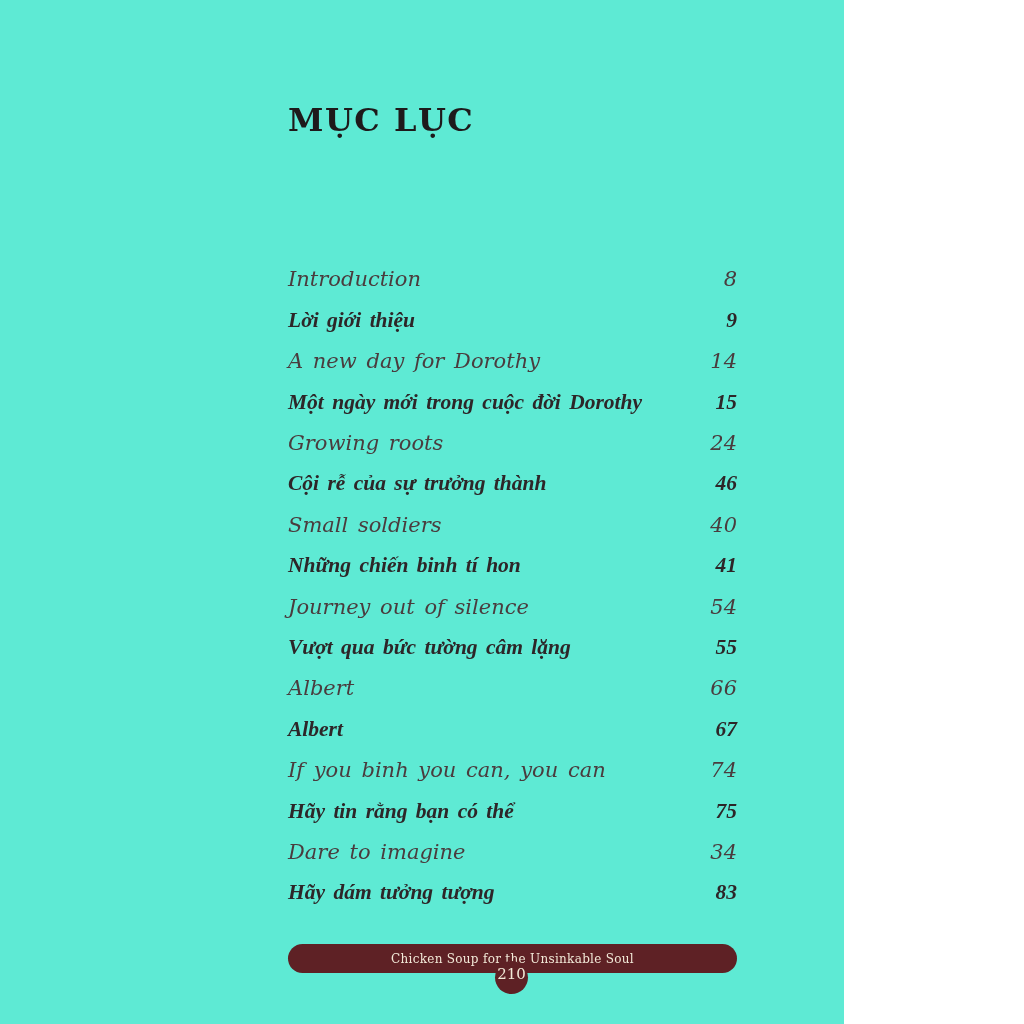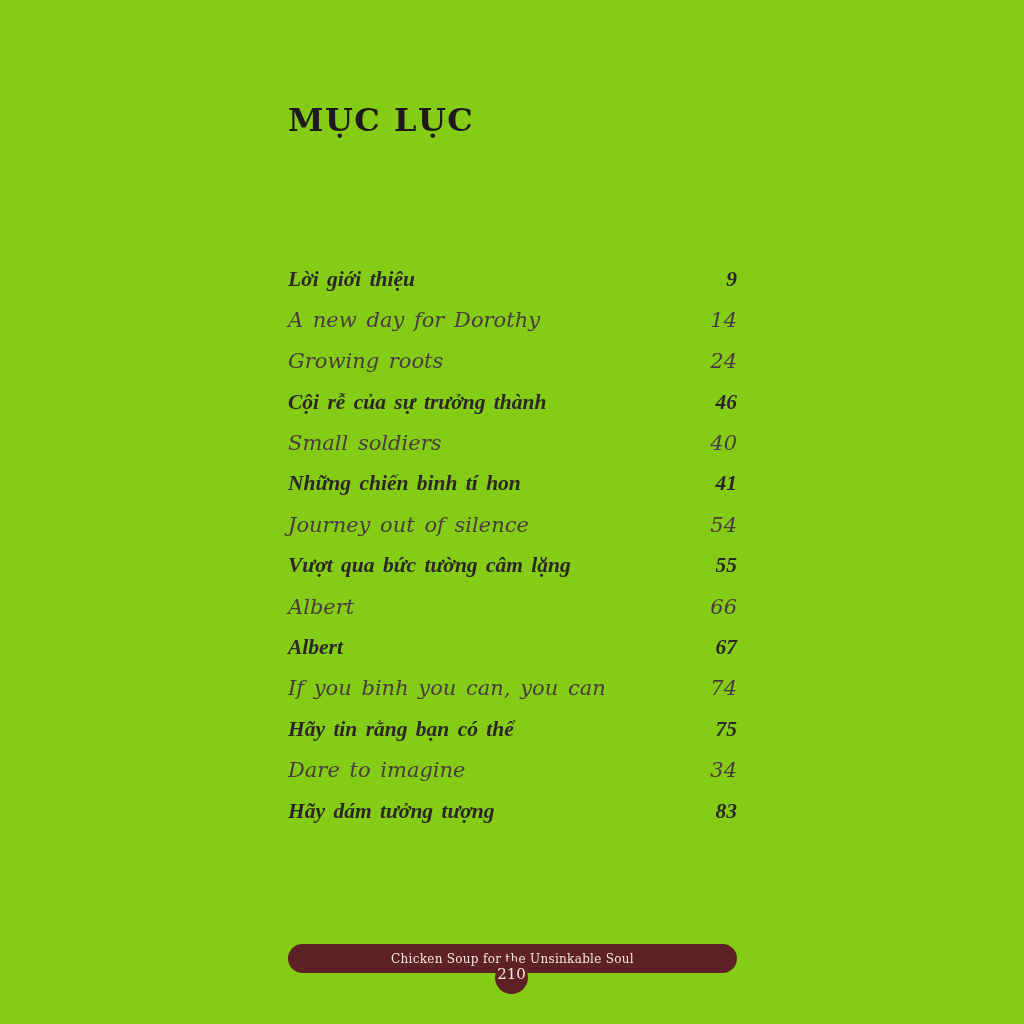--- a/index.html
+++ b/index.html
@@ -1,20 +1,20 @@
 <!DOCTYPE html>
 <html><head>
 <meta charset="utf-8">
 <style>
   html, body { margin: 0; padding: 0; background: #ffffff; }
   .page {
     position: relative;
-    width: 1024px;
+    width: 844px;
     height: 1024px;
-    background: #84cc16;
+    background: #5eead4;
     font-family: "DejaVu Serif", "Liberation Serif", serif;
     overflow: hidden;
   }
   .title {
     position: absolute;
     left: 288px;
     top: 104px;
     margin: 0;
     font-size: 32px;
     font-weight: bold;
@@ -85,27 +85,35 @@
   }
   .pagenum-circle span { position: relative; top: -4px; }
 </style>
 </head>
 <body>
 
 <div class="page" style="--banner-bg: #5e2125; --banner-text: #f2e9d8; --title-text: #1e1a1b; --entry-en: #4a3c3e; --entry-vi: #2d2628;">
   <h1 class="title">MỤC LỤC</h1>
 
   <div class="toc" id="toc">
+      <div class="row en">
+        <span class="label">Introduction</span>
+        <span class="num">8</span>
+      </div>
       <div class="row vi">
         <span class="label">Lời giới thiệu</span>
         <span class="num">9</span>
       </div>
       <div class="row en">
         <span class="label">A new day for Dorothy</span>
         <span class="num">14</span>
+      </div>
+      <div class="row vi">
+        <span class="label">Một ngày mới trong cuộc đời Dorothy</span>
+        <span class="num">15</span>
       </div>
       <div class="row en">
         <span class="label">Growing roots</span>
         <span class="num">24</span>
       </div>
       <div class="row vi">
         <span class="label">Cội rễ của sự trưởng thành</span>
         <span class="num">46</span>
       </div>
       <div class="row en">

